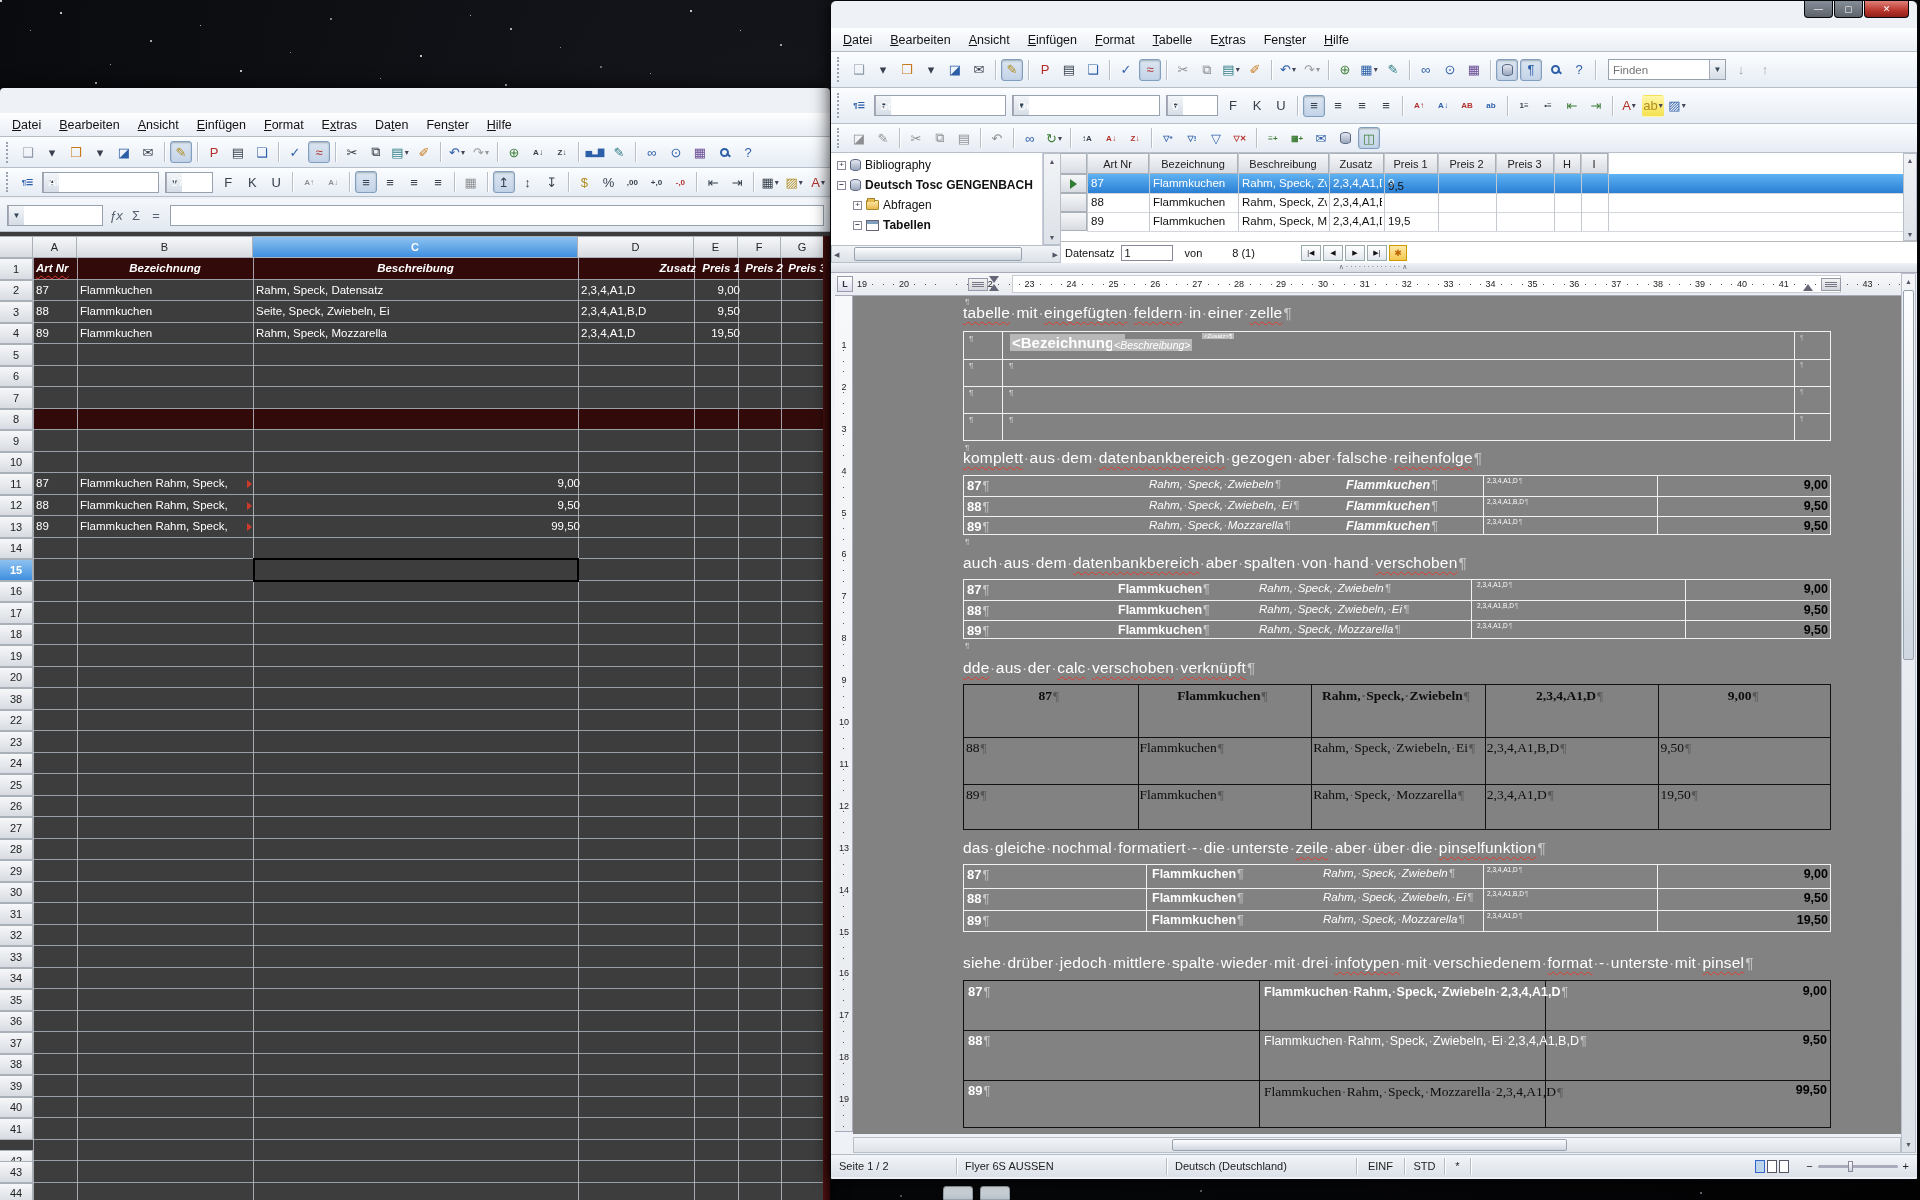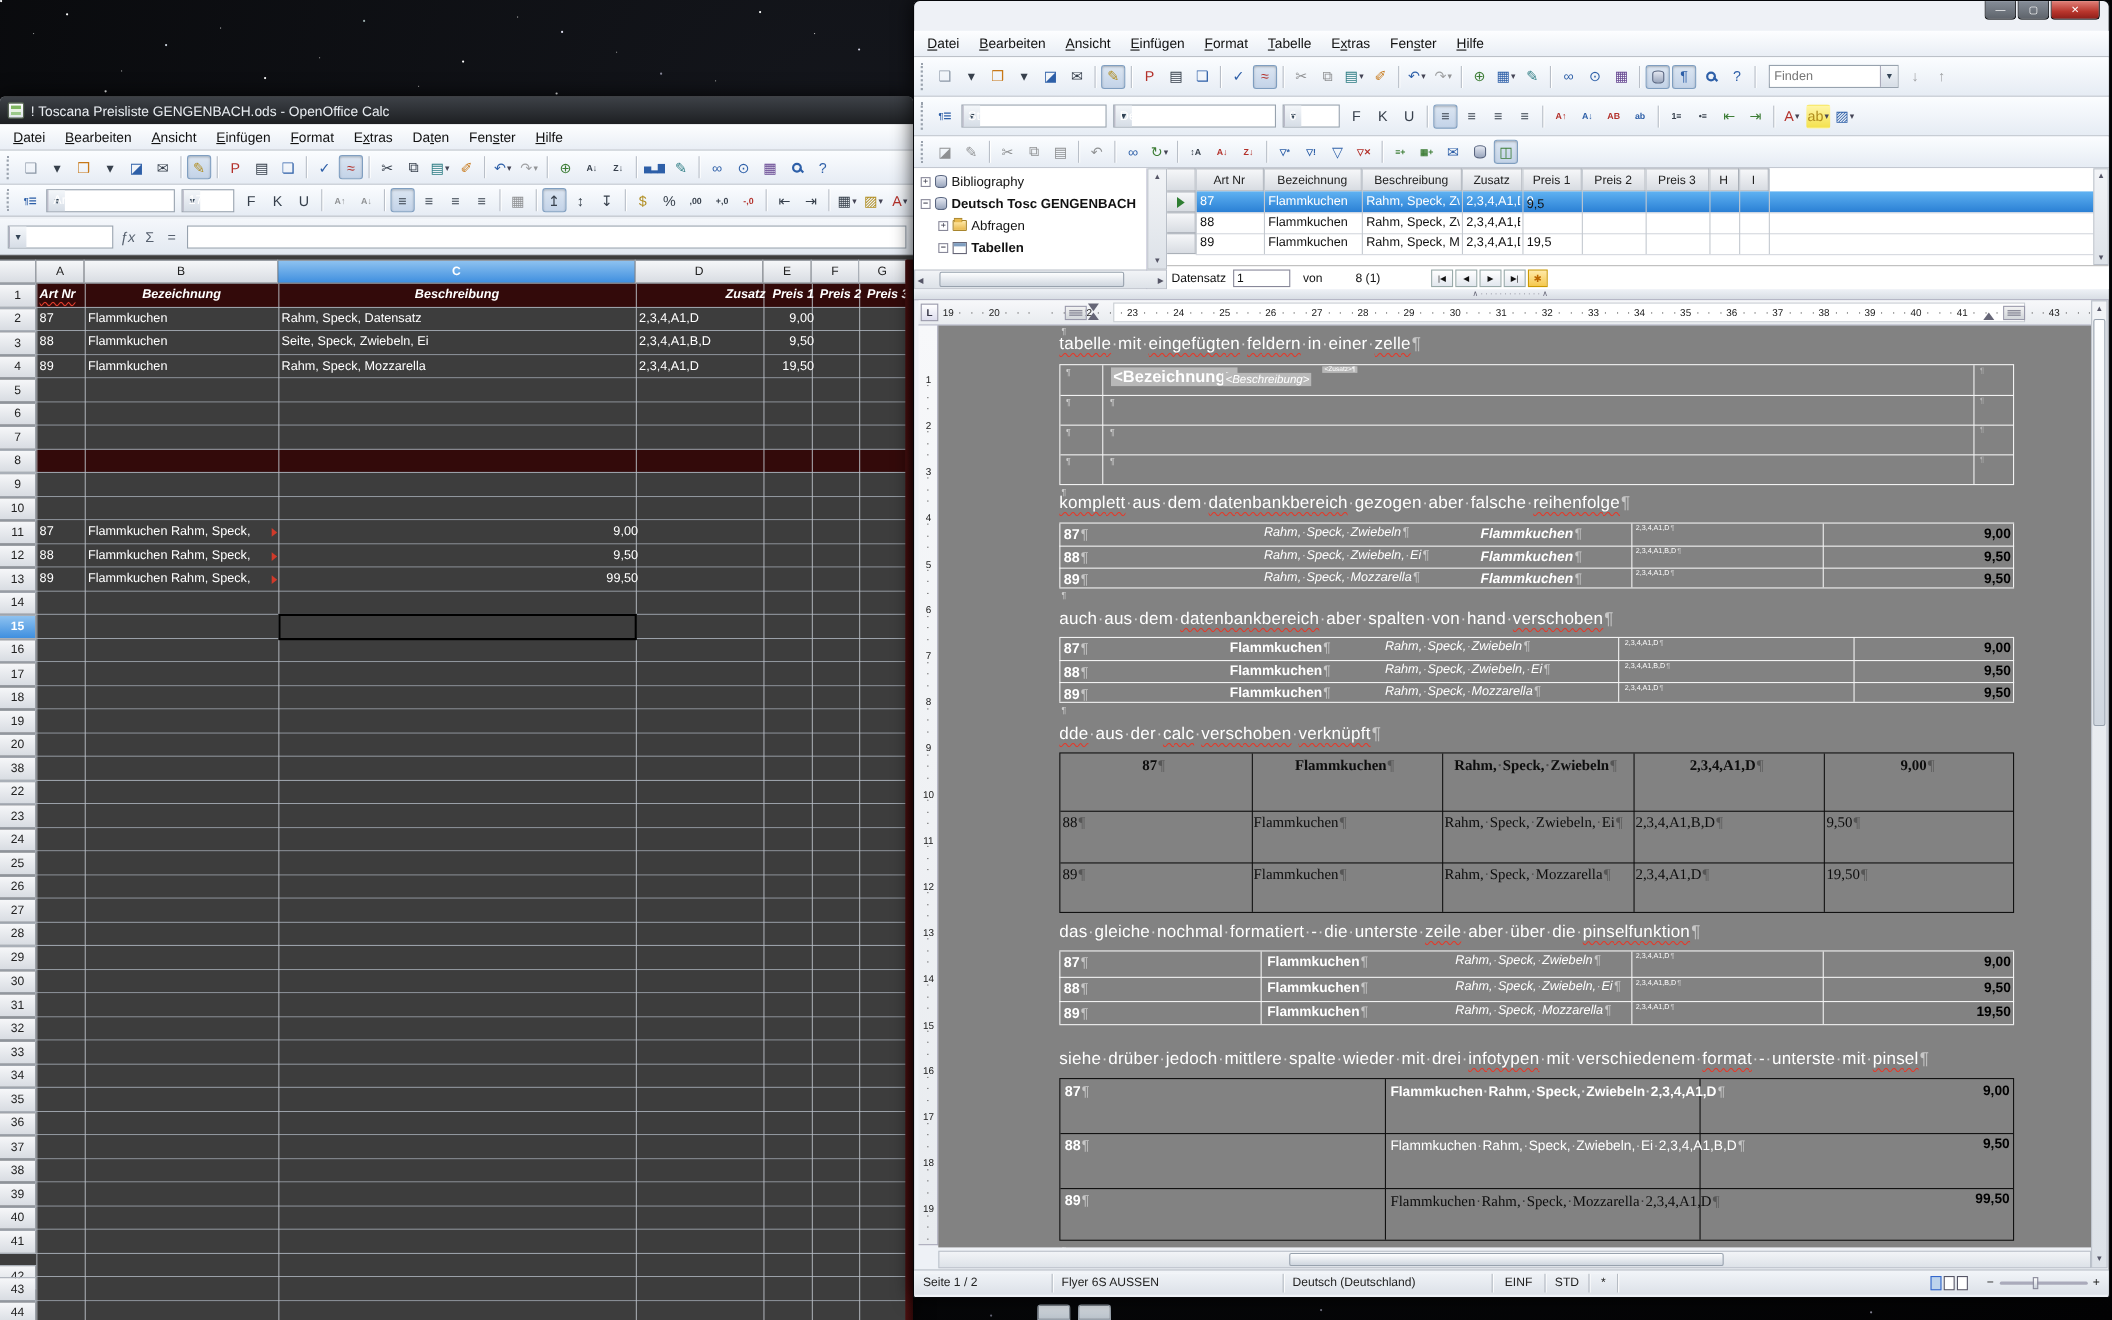--- a/index.html
+++ b/index.html
@@ -129,24 +129,20 @@
 <body>
 
 <div id="desktop">
   <div id="stars1"></div>
     <div id="stars2"></div>
   <div class="task-chip" style="left:943px"></div>
   <div class="task-chip" style="left:980px"></div>
 </div>
 
 <div id="calc" class="win">
-  <div class="titlebar">
-    <span class="doc-icon calc"></span>
-    <span>! Toscana Preisliste GENGENBACH.ods - OpenOffice Calc</span>
-  </div>
   <div class="menubar" id="calc-menubar" style="top:25px;height:24px">
       <div class="menu-item"><u>D</u>atei</div>
       <div class="menu-item"><u>B</u>earbeiten</div>
       <div class="menu-item"><u>A</u>nsicht</div>
       <div class="menu-item"><u>E</u>infügen</div>
       <div class="menu-item"><u>F</u>ormat</div>
       <div class="menu-item">E<u>x</u>tras</div>
       <div class="menu-item">Da<u>t</u>en</div>
       <div class="menu-item">Fen<u>s</u>ter</div>
       <div class="menu-item"><u>H</u>ilfe</div>

